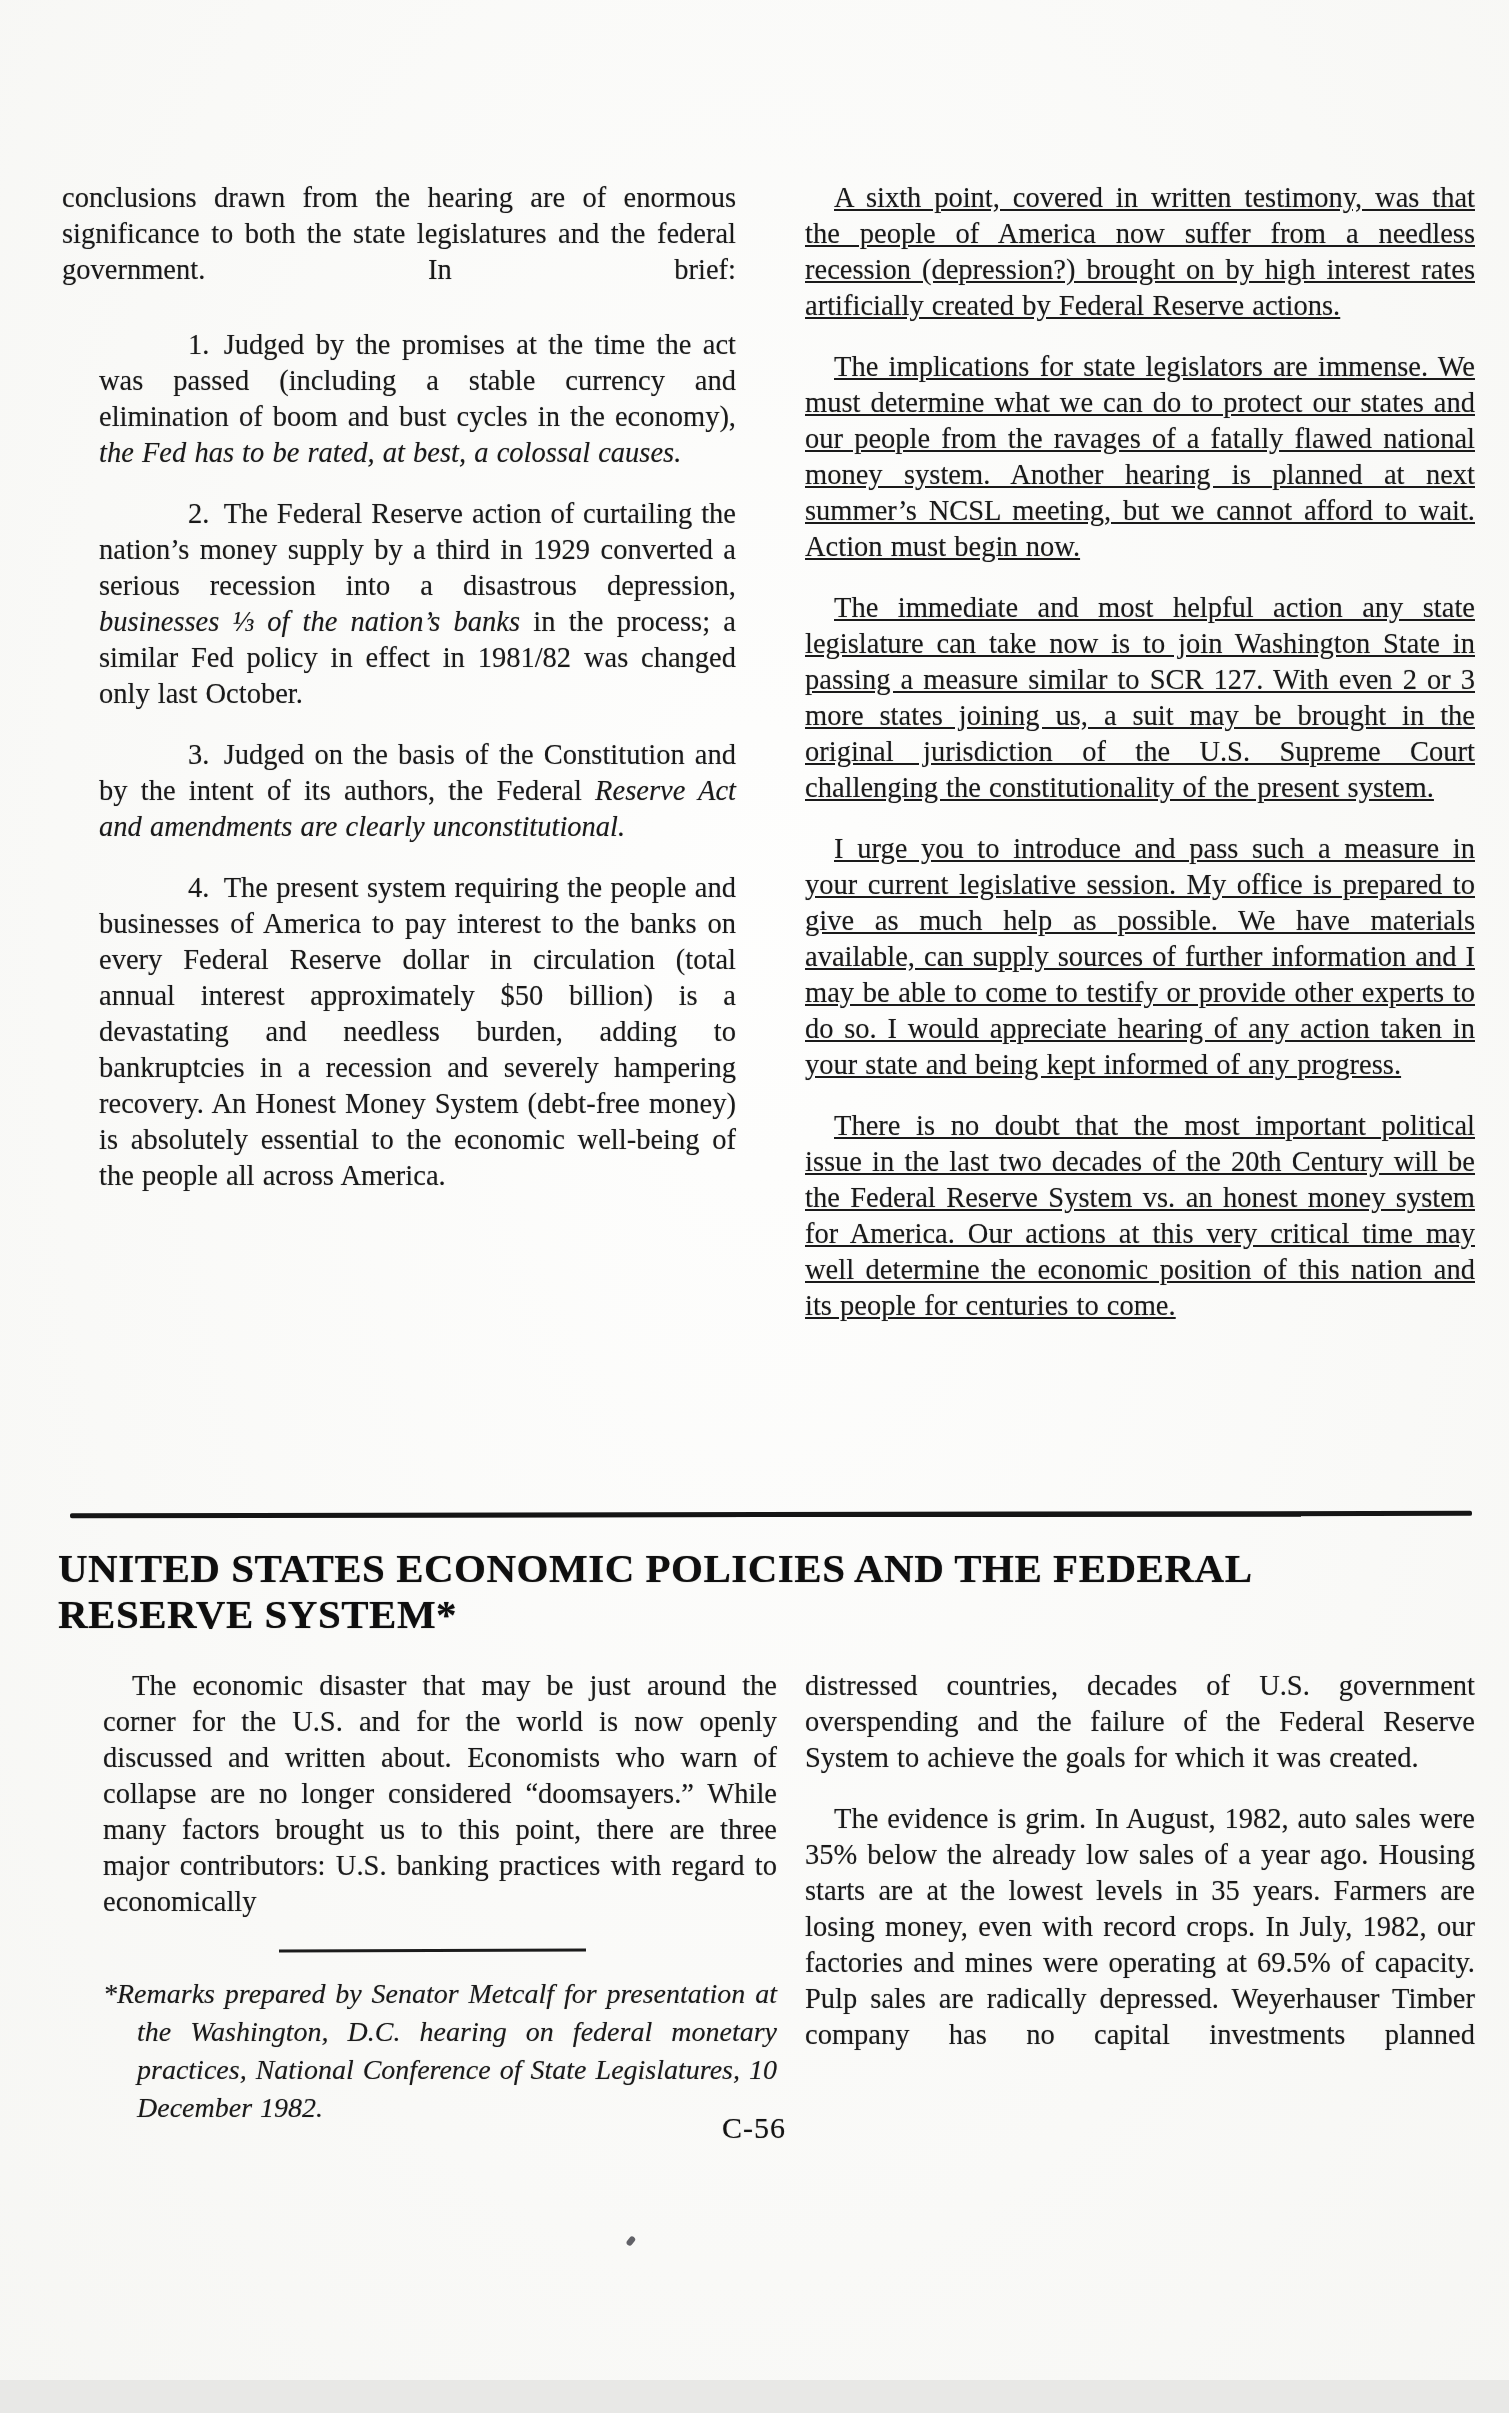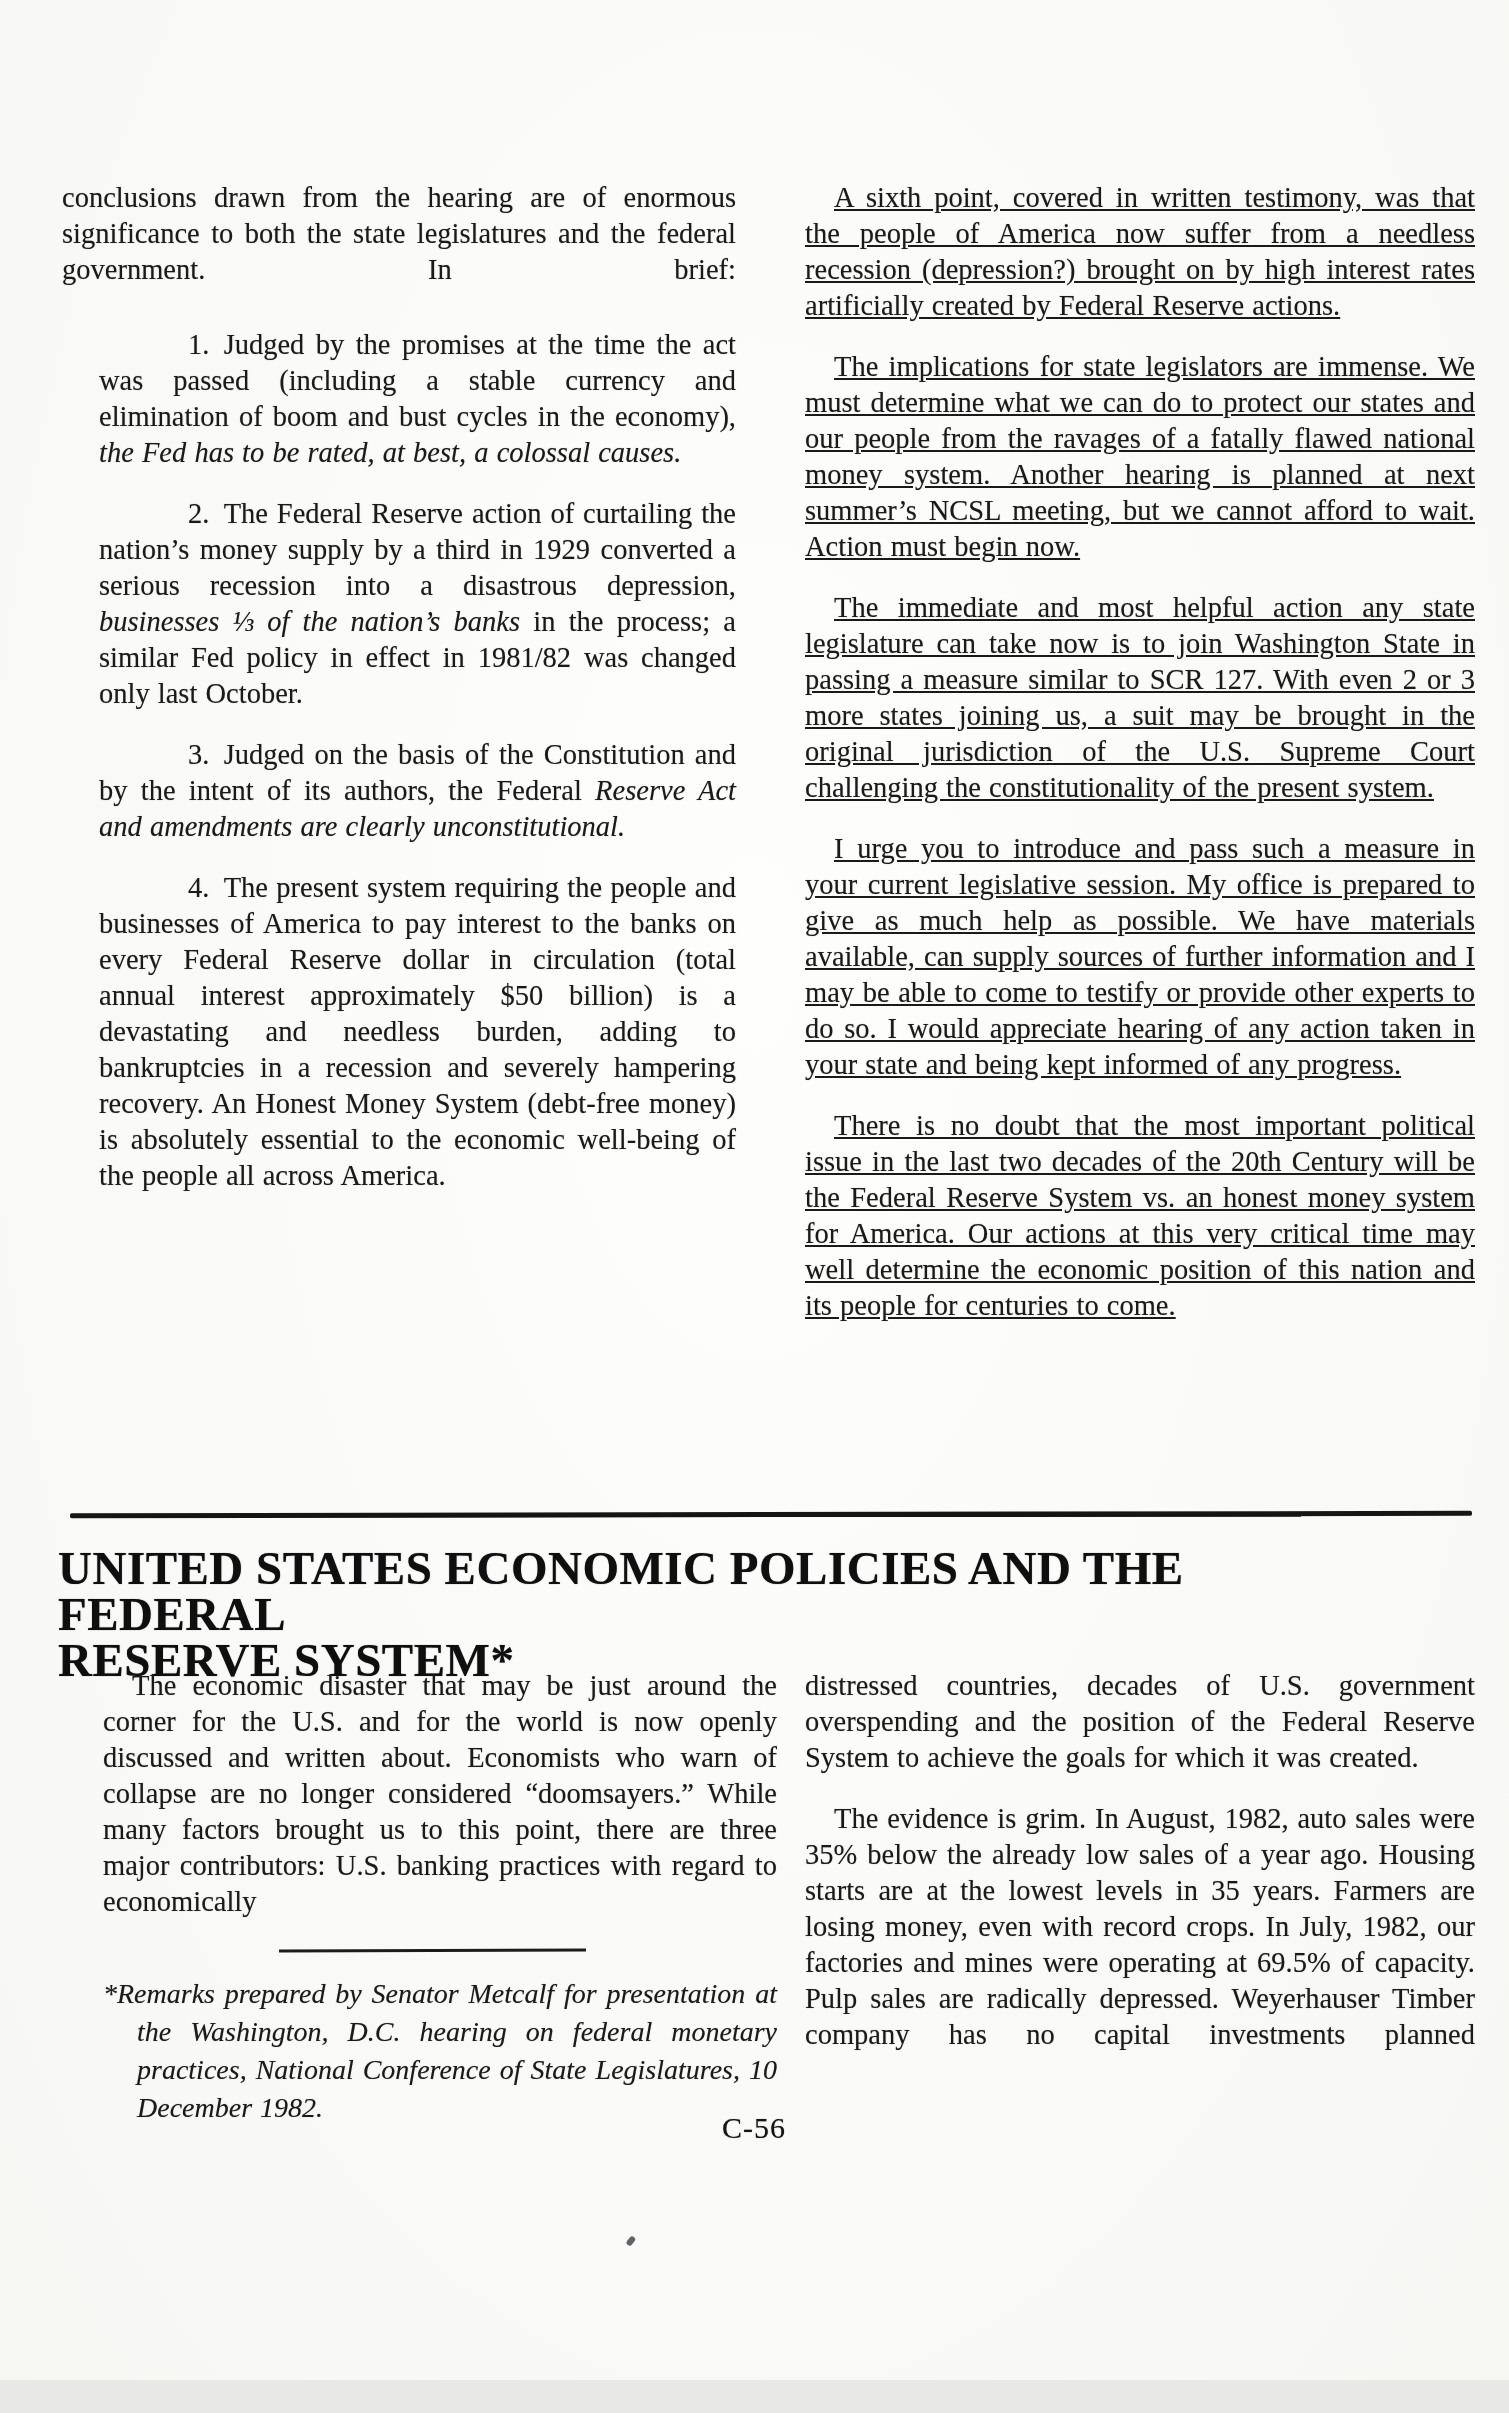--- a/index.html
+++ b/index.html
@@ -30,21 +30,21 @@
   .ind{text-indent:29px;}
   .jlast{text-align-last:justify;}
   .item{margin-bottom:25px;padding-left:37px;text-indent:89px;}
   .it{font-style:italic;}
   .rule{position:absolute;background:#161616;border-radius:1.9px;}
   .rule-main{left:70px;top:1512px;width:1402px;height:4.8px;transform:rotate(-0.1deg);}
   .rule-main:after{content:"";position:absolute;left:39px;top:2.9px;width:85%;height:1.9px;background:#141414;transform:rotate(0.06deg);}
   .rule-footnote{position:relative;margin:29px 0 23px 176px;width:307px;height:2.9px;background:#1c1c1c;transform:rotate(-0.2deg);}
   .heading{
     position:absolute;left:58px;top:1545px;width:1294px;margin:0;
-    font-size:47px;line-height:46px;font-weight:700;letter-spacing:0.5px;
+    font-size:41px;line-height:46px;font-weight:700;letter-spacing:0.5px;
     color:#0f0f0f;text-shadow:0 0 1px rgba(10,10,10,.6);
   }
   .hline{display:block;}
   .footnote{
     margin:0;padding-left:34px;text-indent:-34px;
     font-style:italic;font-size:28px;line-height:38px;text-align:justify;
   }
   .pageno{
     position:absolute;left:722px;top:2111px;
     font-size:30px;color:#141414;letter-spacing:1px;
@@ -83,21 +83,21 @@
     <span class="hline">RESERVE SYSTEM*</span>
   </h1>
 
   <section class="col col-bl">
     <p class="para ind jlast"><span>The economic disaster that may be just around the corner for the U.S. and for the world is now openly discussed and written about. Economists who warn of collapse are no longer considered “doomsayers.” While many factors brought us to this point, there are three major contributors: U.S. banking practices with regard to economically</span></p>
     <div class="rule-footnote"></div>
     <p class="footnote"><span class="it">*Remarks prepared by Senator Metcalf for presentation at the Washington, D.C. hearing on federal monetary practices, National Conference of State Legislatures, 10 December 1982.</span></p>
   </section>
 
   <section class="col col-br">
-    <p class="para"><span>distressed countries, decades of U.S. government overspending and the position of the Federal Reserve System to achieve the goals for which it was created.</span></p>
+    <p class="para"><span>distressed countries, decades of U.S. government overspending and the failure of the Federal Reserve System to achieve the goals for which it was created.</span></p>
     <p class="para ind jlast"><span>The evidence is grim. In August, 1982, auto sales were 35% below the already low sales of a year ago. Housing starts are at the lowest levels in 35 years. Farmers are losing money, even with record crops. In July, 1982, our factories and mines were operating at 69.5% of capacity. Pulp sales are radically depressed. Weyerhauser Timber company has no capital investments planned</span></p>
   </section>
 
   <div class="pageno">C-56</div>
   <div class="speck"></div>
 
 </div>
 
 
 </body></html>

